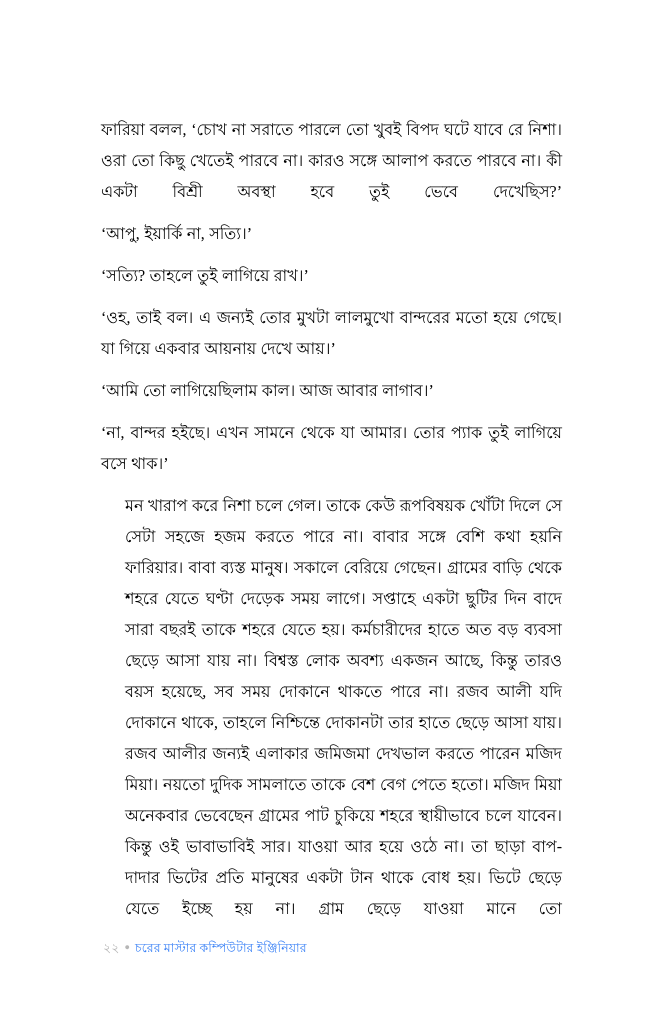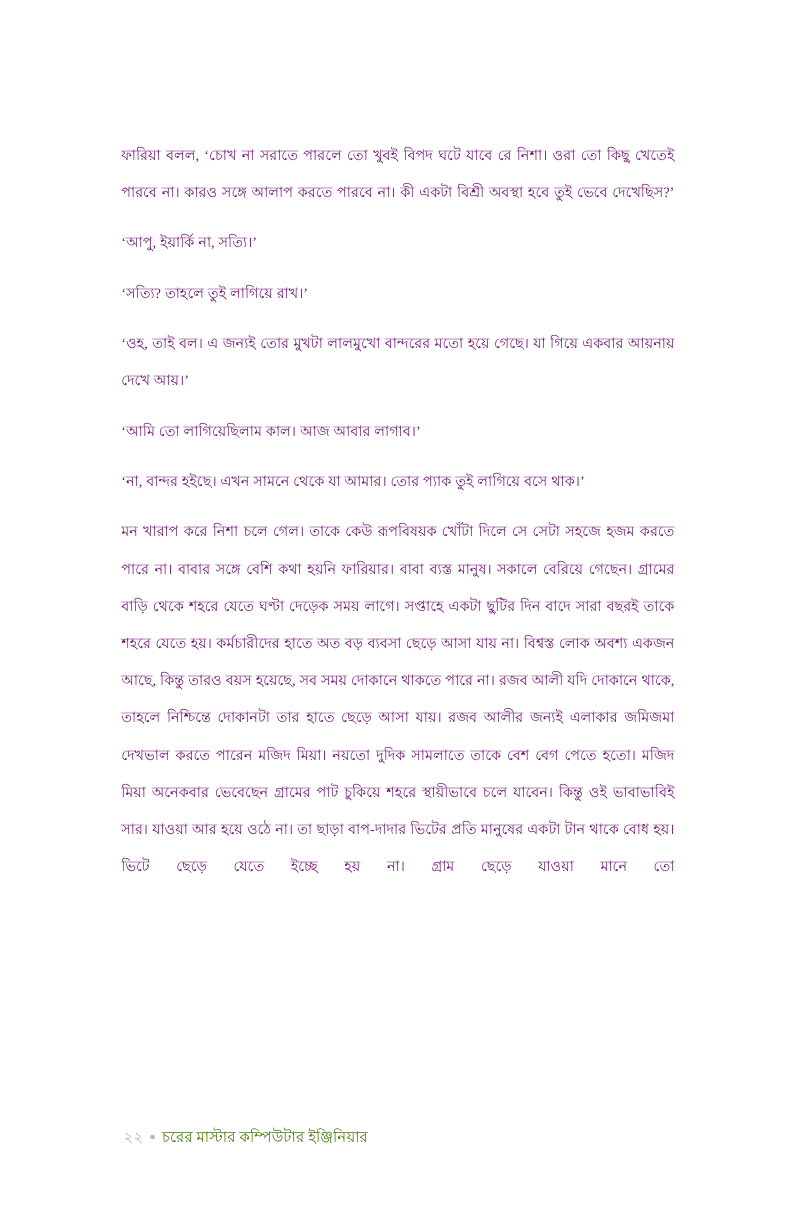--- a/index.html
+++ b/index.html
@@ -26,31 +26,32 @@
 
   .text-block {
     position: absolute;
     left: 101px;
     top: 114px;
     width: 461px;
   }
 
   .para {
     margin: 0 0 11px 0;
-    font-size: 12px;
+    font-size: 16px;
     line-height: 31px;
     text-align: justify;
     text-justify: inter-word;
     word-spacing: 0.02em;
-    color: #701a75;
+    color: #000000;
   }
 
   
   .para:last-child {
     margin-bottom: 0;
+    margin-left: 24px;
   }
 
   
   .para.block-justify {
     text-align-last: justify;
   }
   .para.ragged-last {
     text-align-last: left;
   }
 
@@ -69,21 +70,21 @@
     font-family: Liberation Mono, monospace;
   }
   .footer .sep {
     display: inline-block;
     margin: 0 5px 0 1px;
     font-size: 9px;
     vertical-align: 2px;
     color: #b6b6b6;
   }
   .footer .running-title {
-    color: #4d7c0f;
+    color: #3b82f6;
   }
 </style>
 </head>
 <body>
 
 <div class="page">
 
   <div class="text-block">
 
     <p class="para block-justify">ফারিয়া বলল, ‘চোখ না সরাতে পারলে তো খুবই বিপদ ঘটে যাবে রে নিশা। ওরা তো কিছু খেতেই পারবে না। কারও সঙ্গে আলাপ করতে পারবে না। কী একটা বিশ্রী অবস্থা হবে তুই ভেবে দেখেছিস?’</p>

